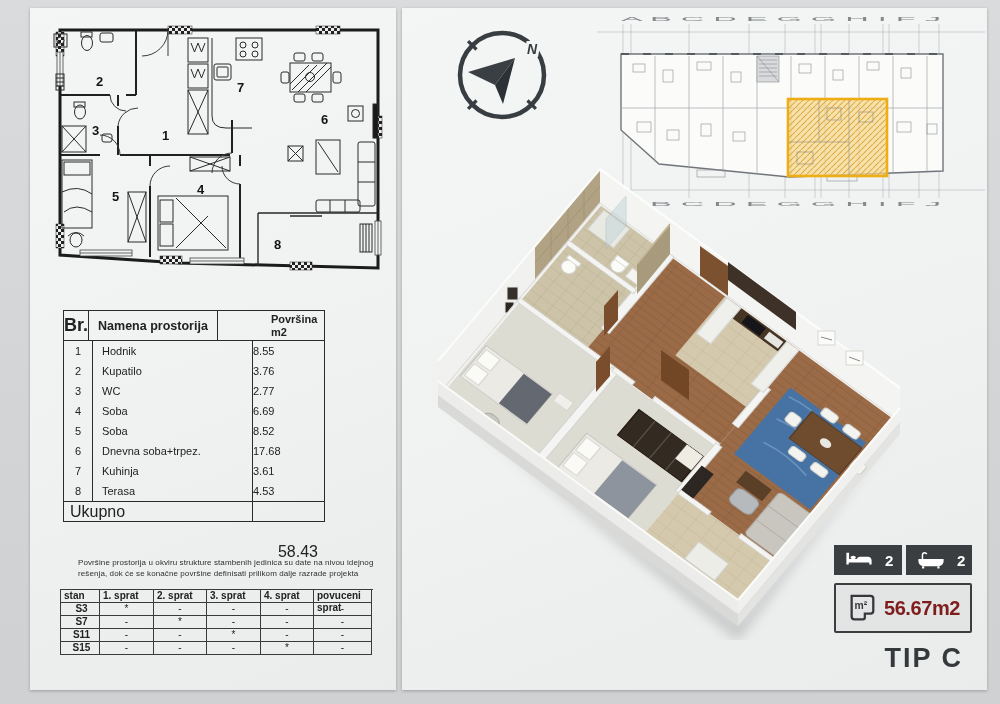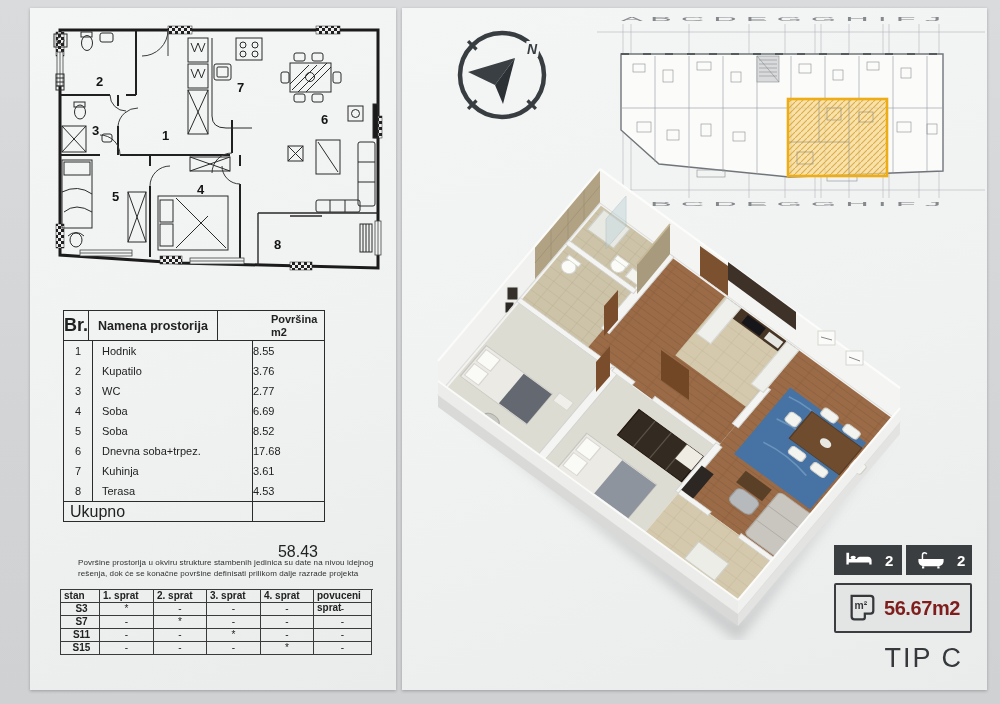--- a/index.html
+++ b/index.html
@@ -46,21 +46,21 @@
     display:flex; align-items:center; color:#fff; }
   #badge-beds  { left:432px; width:68px; }
   #badge-baths { left:504px; width:66px; }
   .badge .num { font-size:15px; font-weight:bold; margin-left:10px; }
   .badge svg { position:static; margin-left:9px; }
   .area-box { position:absolute; left:432px; top:575px; width:138px; height:50px;
     background:#e3e4e4; border:2px solid #3b3e40; border-radius:2px;
     display:flex; align-items:center; justify-content:center; gap:6px; }
   .area-box svg { position:static; }
   .area-text { font-size:20px; font-weight:bold; color:#7f1d1d; letter-spacing:-.4px; }
-  .tip { position:absolute; right:24px; top:635px; font-size:27px; font-weight:400;
+  .tip { position:absolute; right:24px; top:635px; font-size:27px; font-weight:700;
     color:#35393c; letter-spacing:2px; }
 </style>
 </head>
 <body>
 
 <svg width="0" height="0">
   <defs>
     <pattern id="chk" width="6" height="6" patternUnits="userSpaceOnUse">
       <rect width="6" height="6" fill="#f0f0f0"></rect>
       <rect width="3" height="3" fill="#222"></rect>

